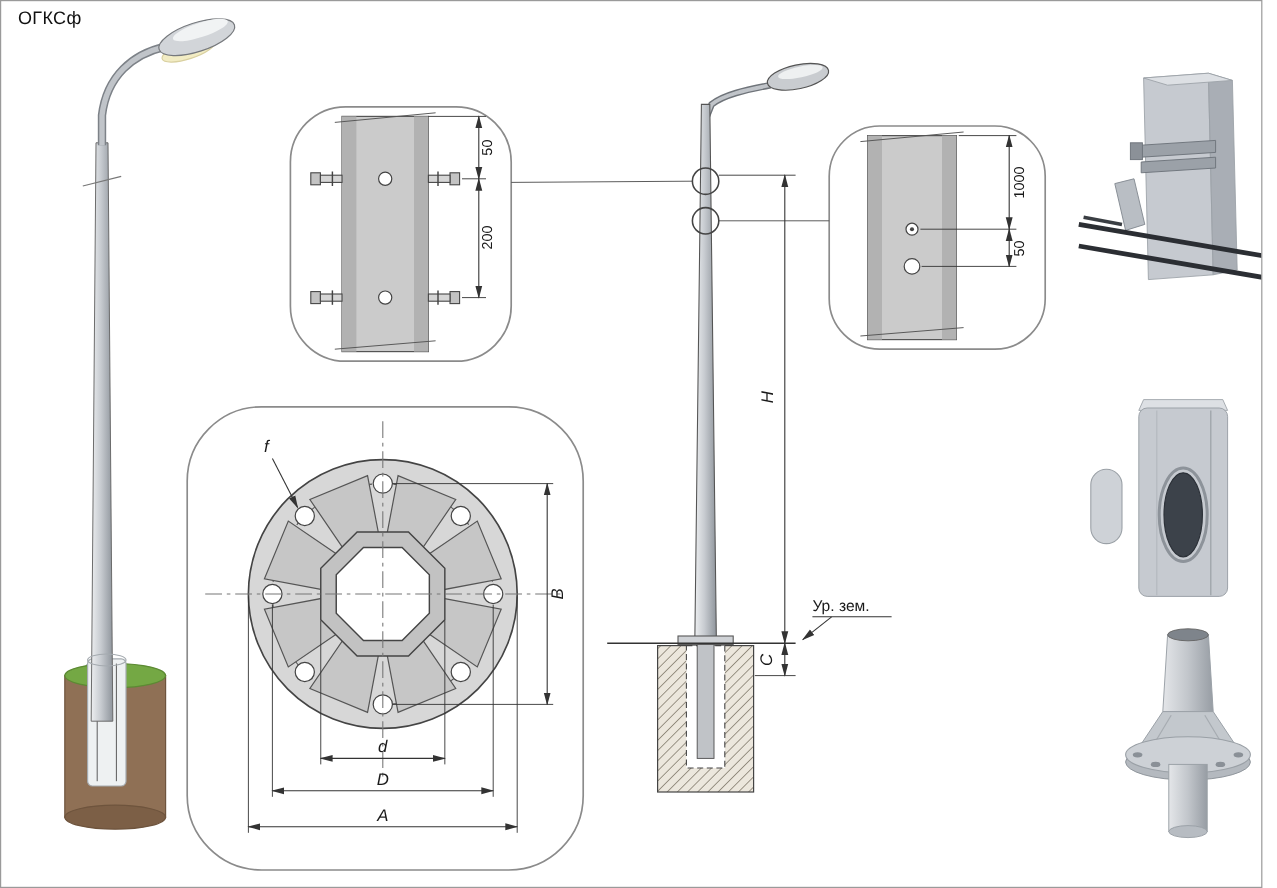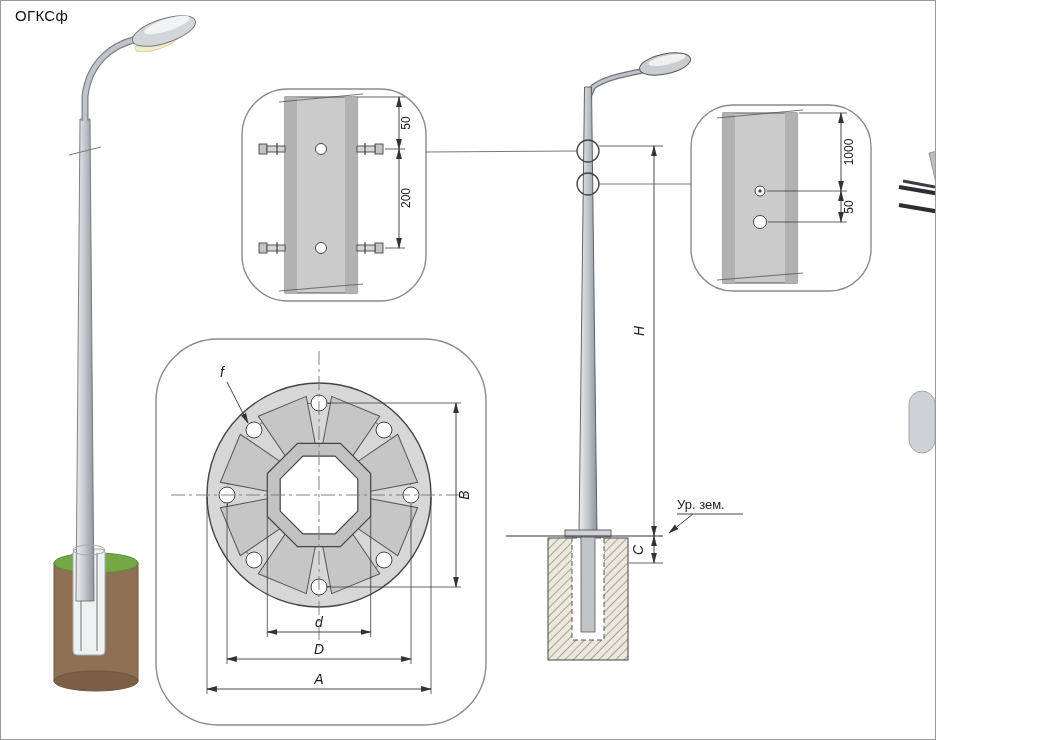--- a/index.html
+++ b/index.html
@@ -1,16 +1,16 @@
 <!DOCTYPE html>
 <html><head>
 <meta charset="utf-8">
 <style>
   html,body{margin:0;padding:0;background:#fff;}
-  .page{position:relative;width:936px;height:740px;background:#fff;
+  .page{position:relative;width:1052px;height:740px;background:#fff;
         border:1px solid #9a9a9a;box-sizing:border-box;overflow:hidden;
         font-family:"Liberation Sans",sans-serif;}
   .title{position:absolute;left:14px;top:6px;font-size:15px;color:#111;
          letter-spacing:.3px;}
   svg{position:absolute;left:0;top:0;}
   .thin{stroke:#555;stroke-width:.8;fill:none;}
   .dim{stroke:#333;stroke-width:.9;fill:none;
        marker-start:url(#arr);marker-end:url(#arr);}
   .lead{stroke:#333;stroke-width:.9;fill:none;marker-end:url(#arr);}
   .ext{stroke:#333;stroke-width:.75;}

